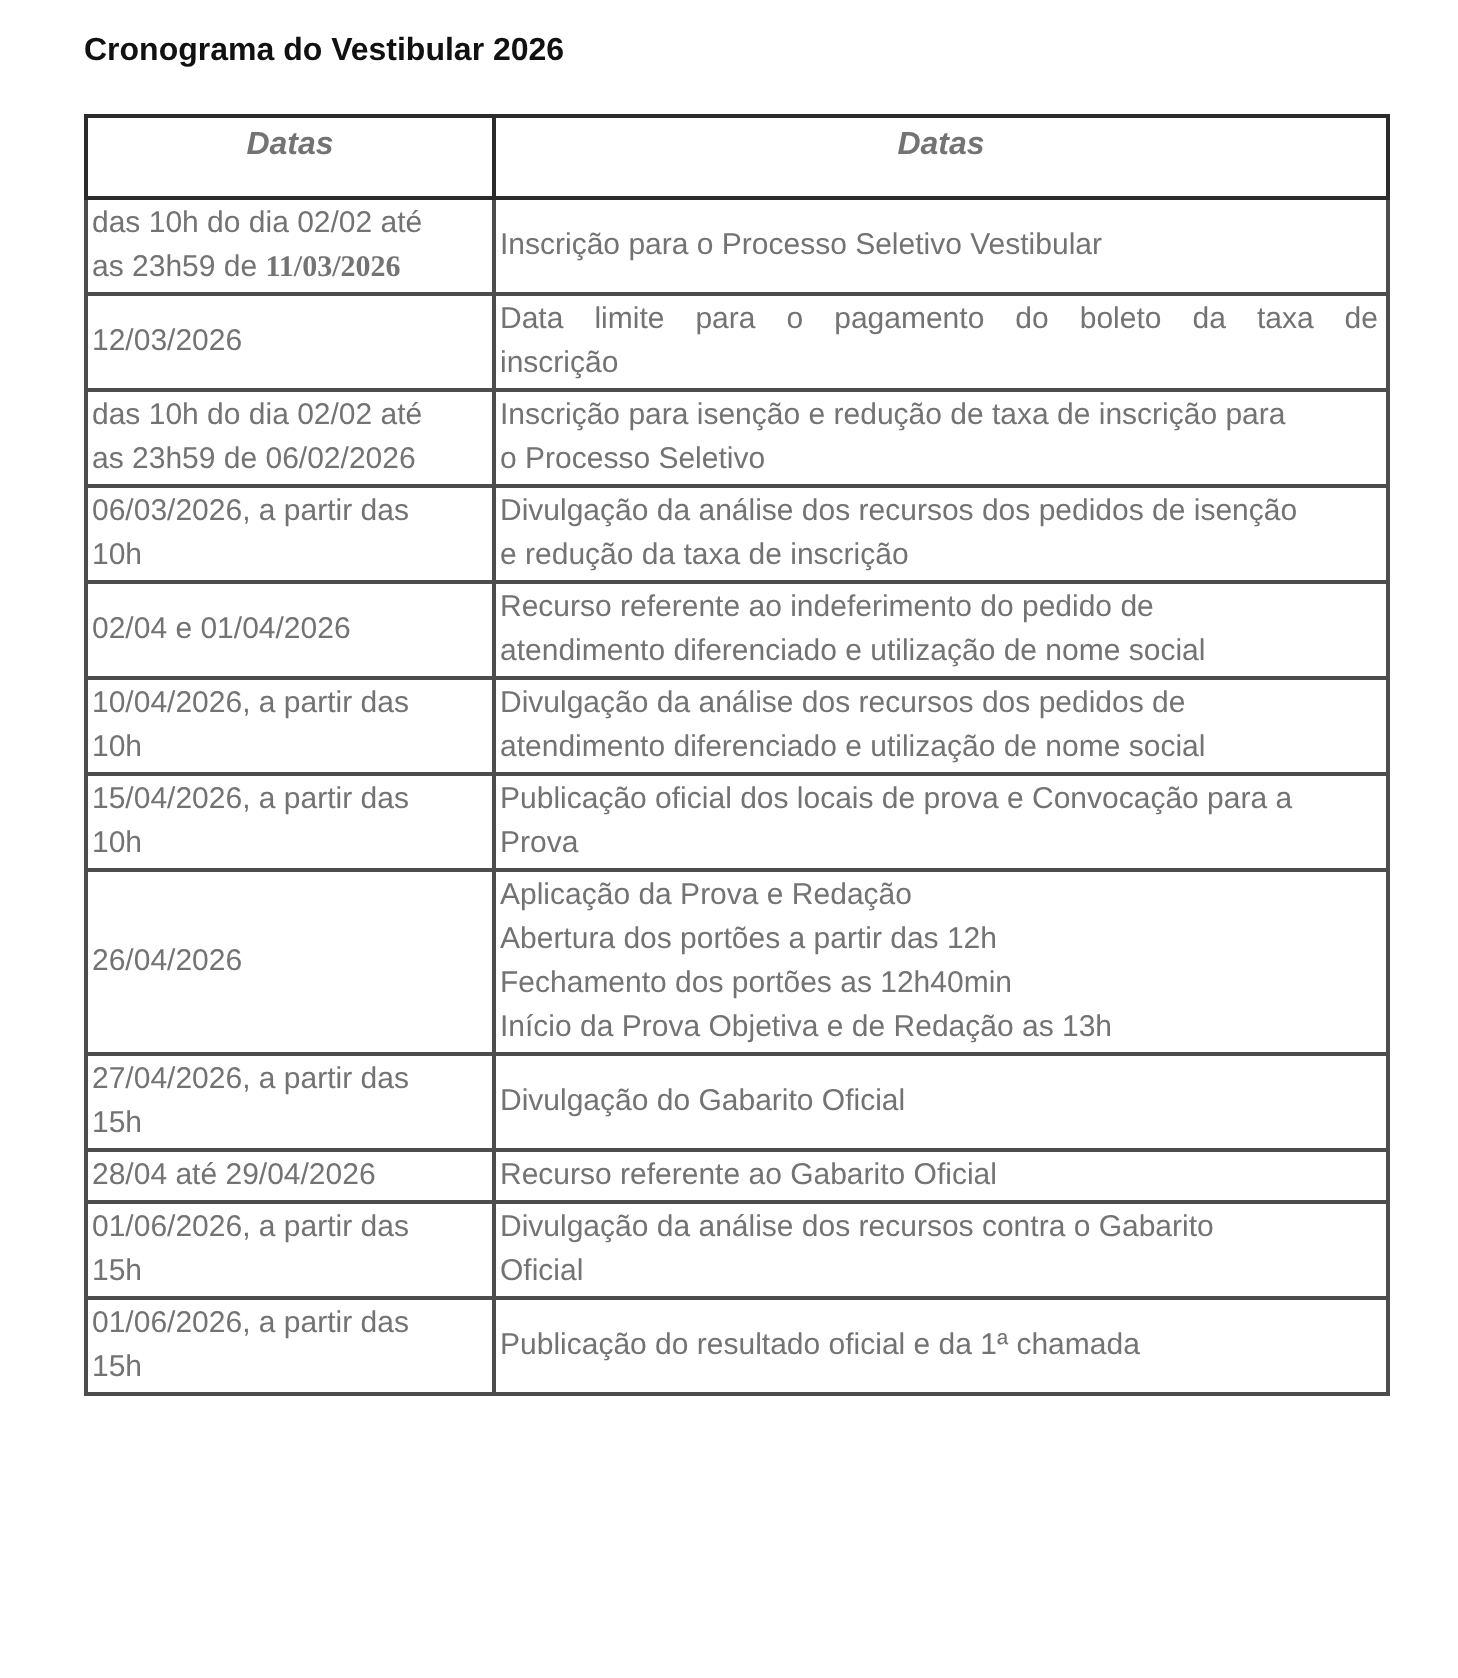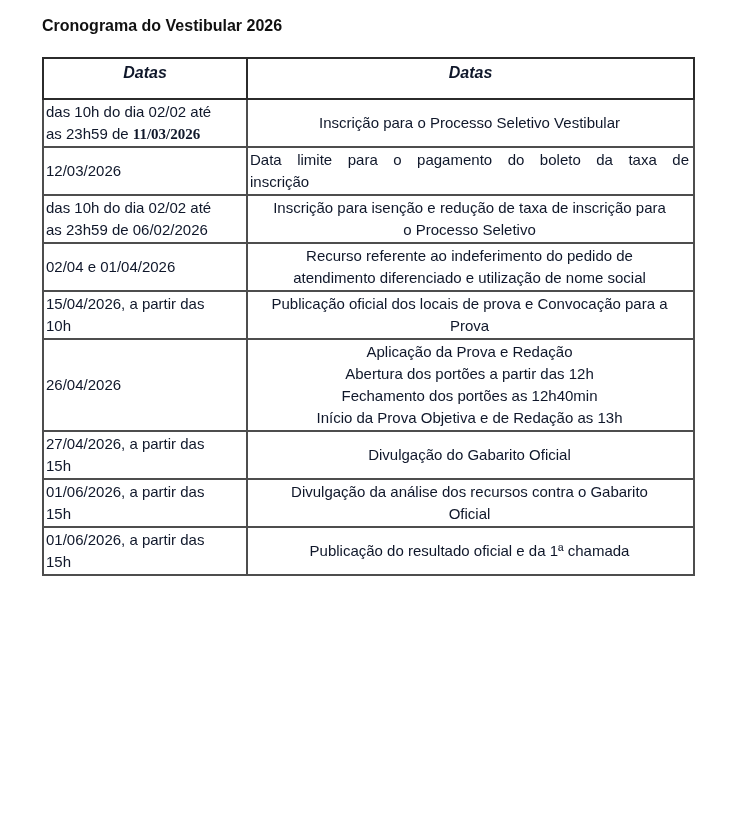--- a/index.html
+++ b/index.html
@@ -33,39 +33,39 @@
     border-collapse: collapse;
     table-layout: fixed;
   }
   table.schedule col.c-date  { width: 204px; }
   table.schedule col.c-stage { width: 447px; }
   table.schedule th,
   table.schedule td {
     border: 2px solid #4d4d4d;
     font-size: 15px;
     line-height: 22px;
-    color: #0f172a;
+    color: #737373;
     overflow: hidden;
   }
   table.schedule th {
     font-weight: bold;
     font-style: italic;
     font-size: 16px;
     text-align: center;
     vertical-align: top;
     padding: 3px 4px 0 4px;
     height: 36px;
     border-color: #2b2b2b;
   }
   table.schedule td {
     vertical-align: middle;
     white-space: pre-line;
     padding: 1px 4px 1px 2px;
   }
-  td.cell-stage { padding-left: 6px; padding-right: 4px; text-align: center; }
+  td.cell-stage { padding-left: 6px; padding-right: 4px; }
   td.cell-stage.just {
     text-align: justify;
     text-align-last: justify;
   }
   tr.rh2 { height: 45px; }
   tr.rh2b{ height: 48px; }
   tr.rh1 { height: 26px; }
   tr.rh4 { height: 92px; }
   .bold-date { font-weight: bold; font-family: Liberation Serif, serif; }
 </style>
@@ -98,42 +98,58 @@
         <td class="cell-stage just">Data limite para o pagamento do boleto da taxa de
 inscrição</td>
       </tr>
       <tr class="rh2">
         <td class="cell-date">das 10h do dia 02/02 até
 as 23h59 de 06/02/2026</td>
         <td class="cell-stage">Inscrição para isenção e redução de taxa de inscrição para
 o Processo Seletivo</td>
       </tr>
       <tr class="rh2">
+        <td class="cell-date">06/03/2026, a partir das
+10h</td>
+        <td class="cell-stage">Divulgação da análise dos recursos dos pedidos de isenção
+e redução da taxa de inscrição</td>
+      </tr>
+      <tr class="rh2">
         <td class="cell-date">02/04 e 01/04/2026</td>
         <td class="cell-stage">Recurso referente ao indeferimento do pedido de
+atendimento diferenciado e utilização de nome social</td>
+      </tr>
+      <tr class="rh2">
+        <td class="cell-date">10/04/2026, a partir das
+10h</td>
+        <td class="cell-stage">Divulgação da análise dos recursos dos pedidos de
 atendimento diferenciado e utilização de nome social</td>
       </tr>
       <tr class="rh2">
         <td class="cell-date">15/04/2026, a partir das
 10h</td>
         <td class="cell-stage">Publicação oficial dos locais de prova e Convocação para a
 Prova</td>
       </tr>
       <tr class="rh4">
         <td class="cell-date">26/04/2026</td>
         <td class="cell-stage">Aplicação da Prova e Redação
 Abertura dos portões a partir das 12h
 Fechamento dos portões as 12h40min
 Início da Prova Objetiva e de Redação as 13h</td>
       </tr>
       <tr class="rh2b">
         <td class="cell-date">27/04/2026, a partir das
 15h</td>
         <td class="cell-stage">Divulgação do Gabarito Oficial</td>
       </tr>
+      <tr class="rh1">
+        <td class="cell-date">28/04 até 29/04/2026</td>
+        <td class="cell-stage">Recurso referente ao Gabarito Oficial</td>
+      </tr>
       <tr class="rh2">
         <td class="cell-date">01/06/2026, a partir das
 15h</td>
         <td class="cell-stage">Divulgação da análise dos recursos contra o Gabarito
 Oficial</td>
       </tr>
       <tr class="rh2b">
         <td class="cell-date">01/06/2026, a partir das
 15h</td>
         <td class="cell-stage">Publicação do resultado oficial e da 1ª chamada</td>

